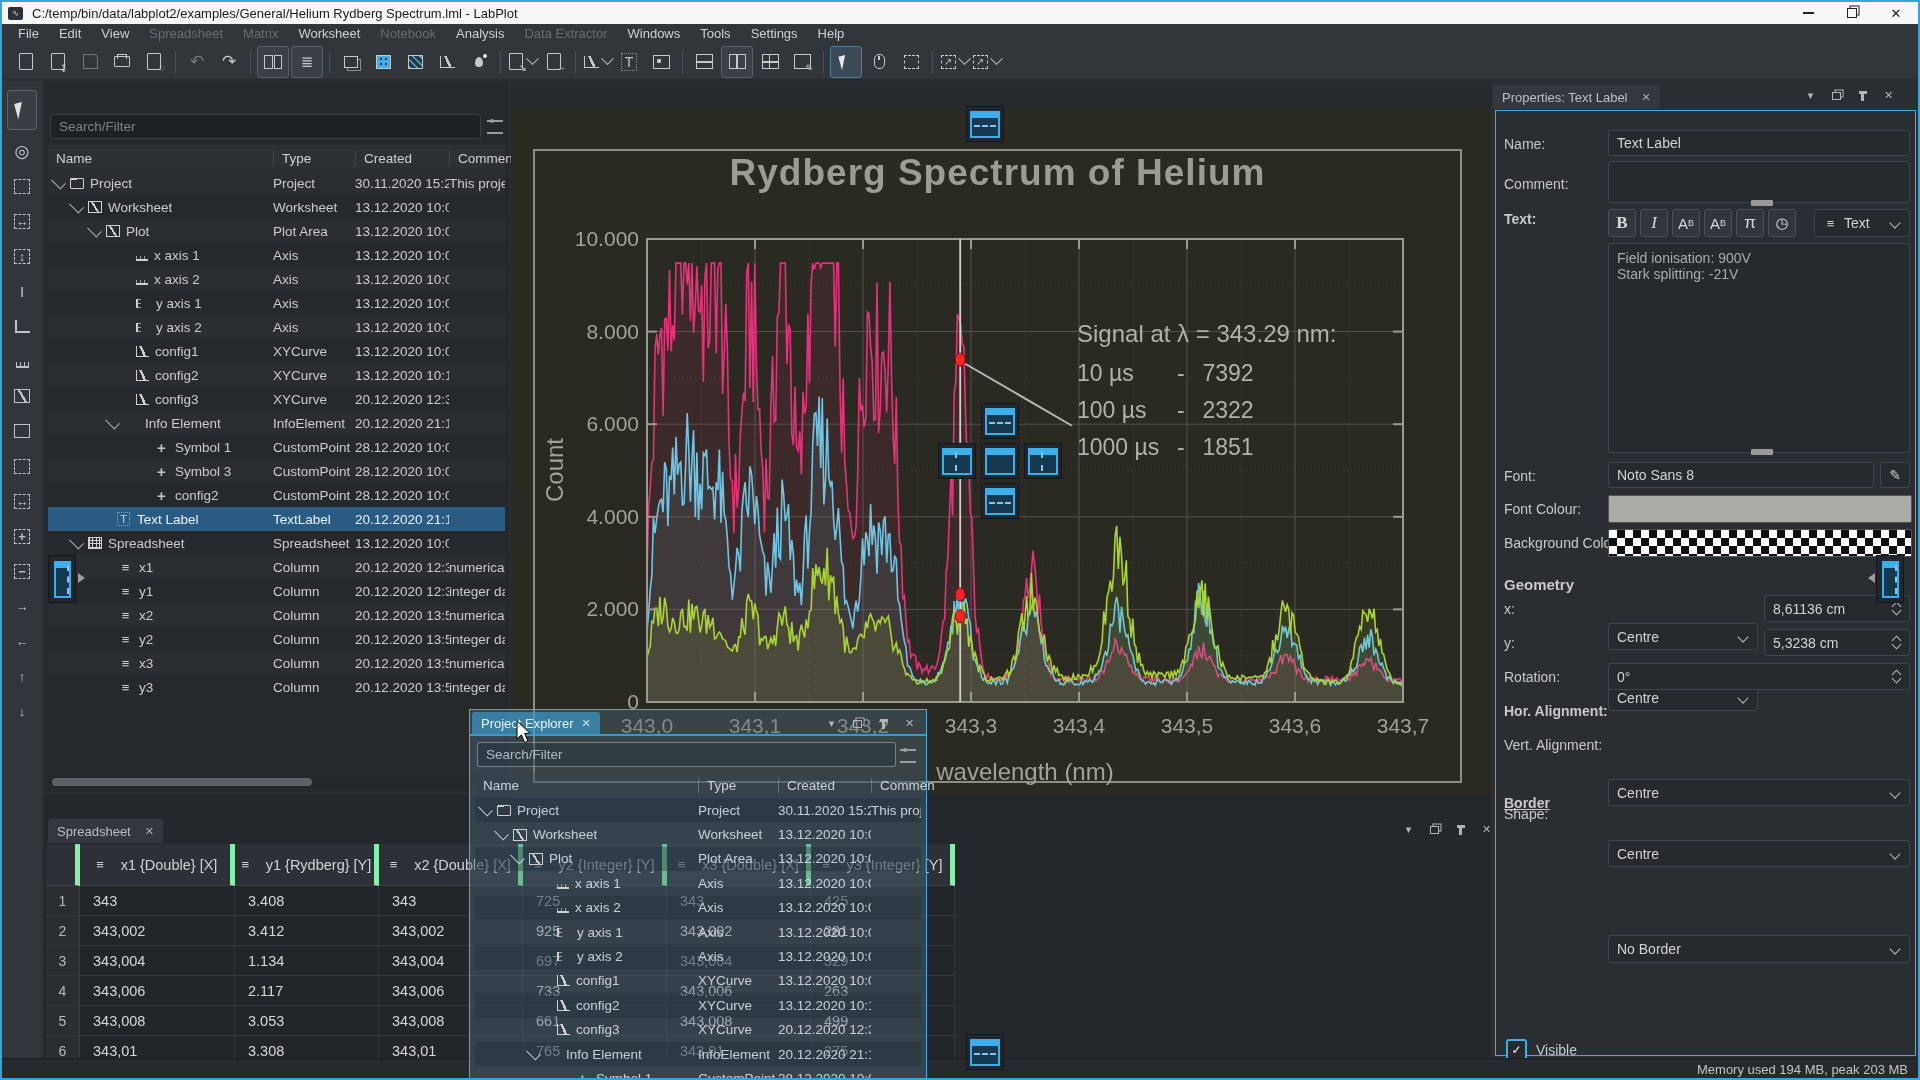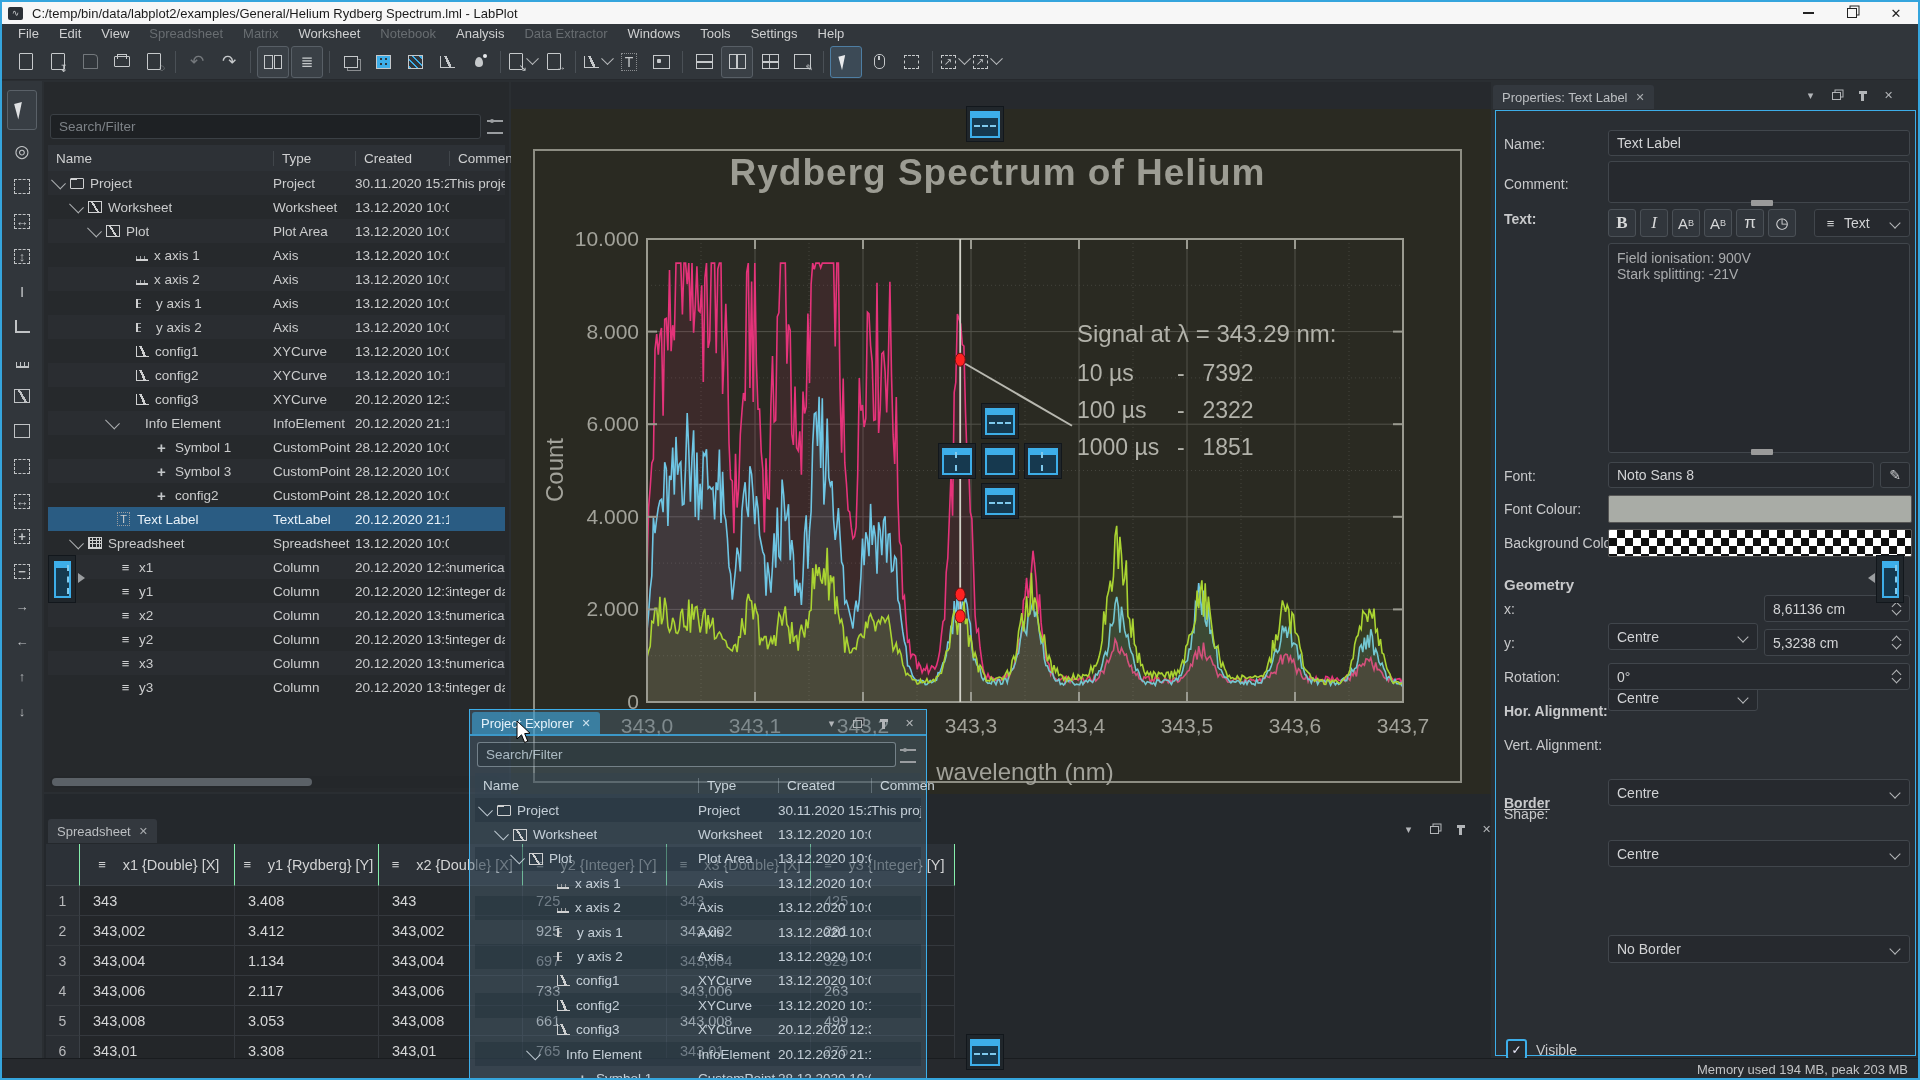--- a/index.html
+++ b/index.html
@@ -78,21 +78,21 @@
   .lb-axis2::before{content:"";width:13px;height:11px;border-bottom:2px solid #c0c3c5;background:repeating-linear-gradient(90deg,#c0c3c5 0 1.5px,transparent 1.5px 4px) bottom/100% 4px no-repeat;}
   .lb-chart::before{content:"";width:14px;height:12px;border:1.4px solid #c0c3c5;background:linear-gradient(60deg,transparent 45%,#c0c3c5 45%,#c0c3c5 58%,transparent 58%);}
   .lb-img::before{content:"";width:14px;height:12px;border:1.4px solid #c0c3c5;}
   .lb-arr::after{content:"→";} .lb-arl::after{content:"←";} .lb-aru::after{content:"↑";} .lb-ard::after{content:"↓";}
   #lb-scroll{margin-top:auto;margin-bottom:8px;color:#c0c3c5;font-size:15px;}
   
   .tabbar{position:absolute;height:27px;display:flex;align-items:flex-end;}
   .tab{height:24px;display:flex;align-items:center;padding:0 9px;font-size:13px;border-radius:3px 3px 0 0;}
   .tab .tclose{margin-left:8px;font-size:11px;opacity:.85;}
   .tab.active-blue{background:#2f80b5;color:#eef6fc;}
-  .tab.inactive{background:#33383e;color:#bcbfc2;}
+  .tab.inactive{background:#33383e;color:#bcbfc2;gap:6px;}
   .dockbtns{position:absolute;display:flex;gap:9px;align-items:center;}
   .db{width:17px;height:15px;display:flex;align-items:center;justify-content:center;color:#b2b5b8;font-size:11px;position:relative;}
   .db-menu::before{content:"▾";}
   .db-float::before{content:"";width:7px;height:6px;border:1.2px solid #b2b5b8;box-shadow:2.5px -2.5px 0 -1px #2a2e32,2.5px -2.5px 0 0 #b2b5b8;}
   .db-pin::before{content:"";width:8px;height:2.5px;background:#b2b5b8;position:absolute;top:3px;}
   .db-pin::after{content:"";width:2.5px;height:8px;background:#b2b5b8;position:absolute;top:5px;}
   .db-close::before{content:"✕";}
   .blue-line{position:absolute;height:2px;background:#3daee9;}
   
   #explorer{position:absolute;left:42px;top:80px;width:465px;height:710px;background:#26292c;}
@@ -146,21 +146,21 @@
   .ind-in::before{content:"";position:absolute;left:0;right:0;top:0;height:5px;background:#3daee9;}
   .ind-h .ind-in::after{content:"";position:absolute;left:2px;right:2px;top:12px;border-top:2px dashed #7fc9ec;}
   .ind-v .ind-in::after{content:"";position:absolute;top:2px;bottom:2px;left:11px;border-left:2px dashed #7fc9ec;}
   .ind-edge{width:26px;height:46px;}
   .ind-edge .ind-in{width:13px;height:33px;}
   .ind-arrow{position:absolute;width:0;height:0;border:5px solid transparent;z-index:60;}
   
   #bottom-dock{position:absolute;left:42px;top:792px;width:1447px;height:264px;background:#24282c;}
   #ss-table{position:absolute;left:2px;top:50px;}
   #ss-head{display:grid;grid-template-columns:34px 155px 144px 144px 144px 144px 144px;height:42px;}
-  .ss-h{background:#2c3137;border-right:1px solid #86efac;border-bottom:1px solid #3b4046;display:flex;align-items:center;justify-content:center;gap:7px;font-size:14.5px;color:#d2d3d4;}
+  .ss-h{background:#2c3137;border-right:5px solid #86efac;border-bottom:1px solid #3b4046;display:flex;align-items:center;justify-content:center;gap:7px;font-size:14.5px;color:#d2d3d4;}
   .ss-row{display:grid;grid-template-columns:34px 155px 144px 144px 144px 144px 144px;height:30px;}
   .ss-n{background:#2a2e33;border-right:1px solid #3b4046;border-bottom:1px solid #34383d;display:flex;align-items:center;justify-content:center;font-size:14px;color:#b9babc;}
   .ss-c{border-right:1px solid #34383d;border-bottom:1px solid #34383d;display:flex;align-items:center;padding-left:13px;font-size:14.5px;color:#d6d7d8;background:#232629;}
   
   #props-dock{position:absolute;left:1491px;top:80px;width:427px;height:976px;}
   #props-body{position:absolute;left:2px;top:28px;width:421px;height:946px;background:#2a2e33;border:1px solid #3daee9;box-sizing:border-box;}
   .plabel{position:absolute;left:8px;font-size:14px;color:#c8c9cb;}
   .pbold{font-weight:bold;}
   .pinput{position:absolute;background:#26292e;border:1px solid #41464c;border-radius:3px;color:#d2d3d5;font-size:14px;display:flex;align-items:center;padding:0 8px;box-sizing:border-box;}
   .cbx{position:relative;}

